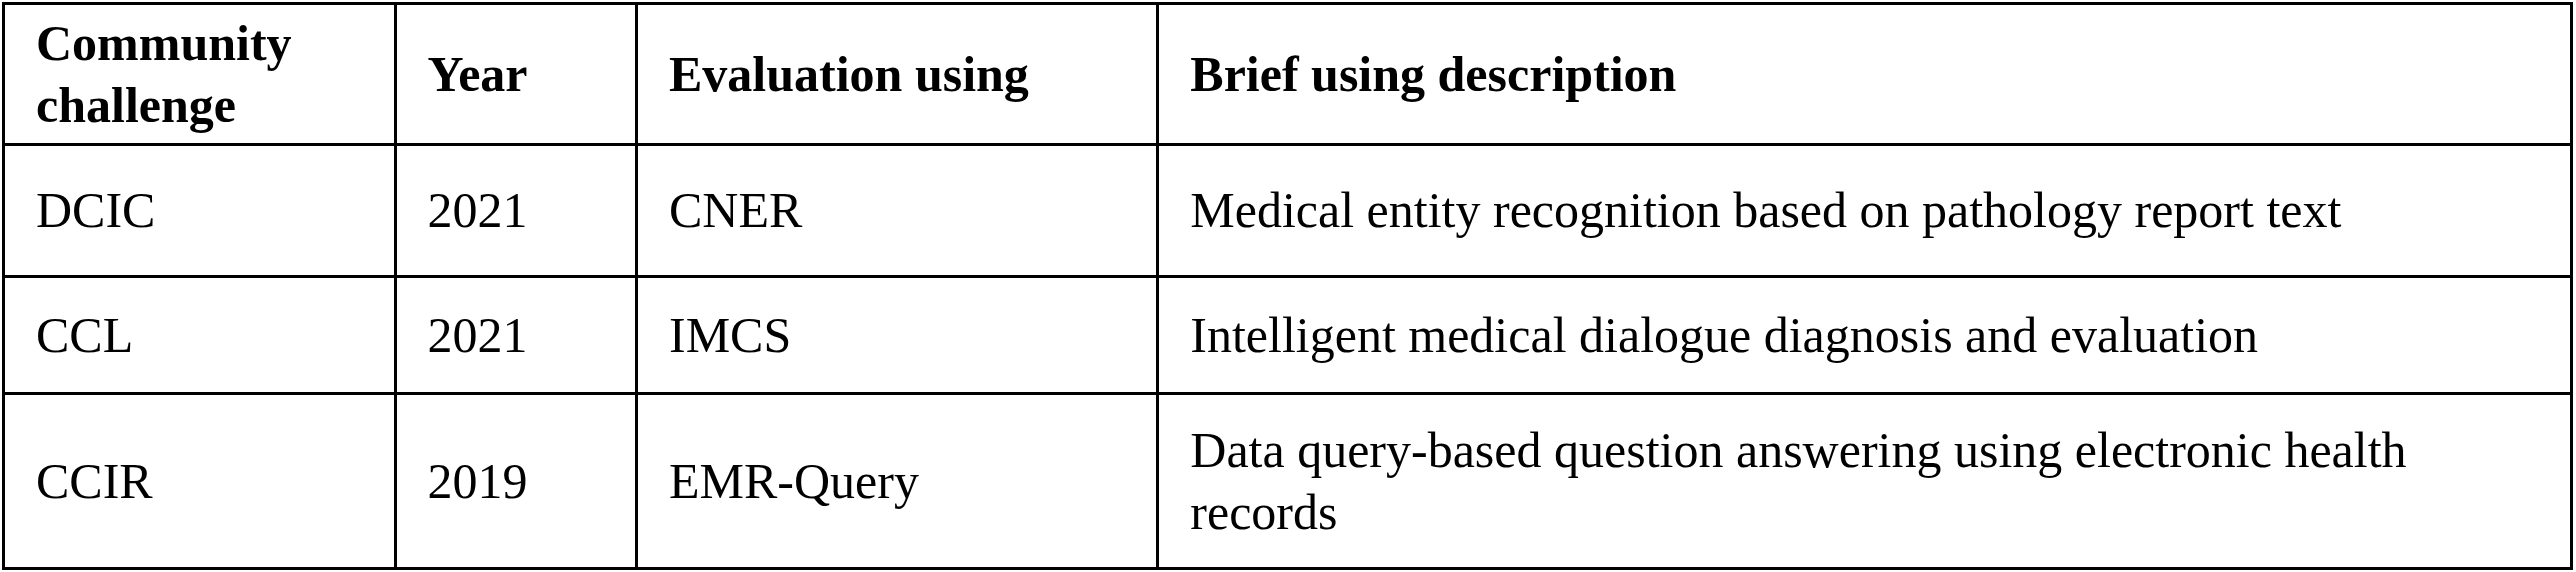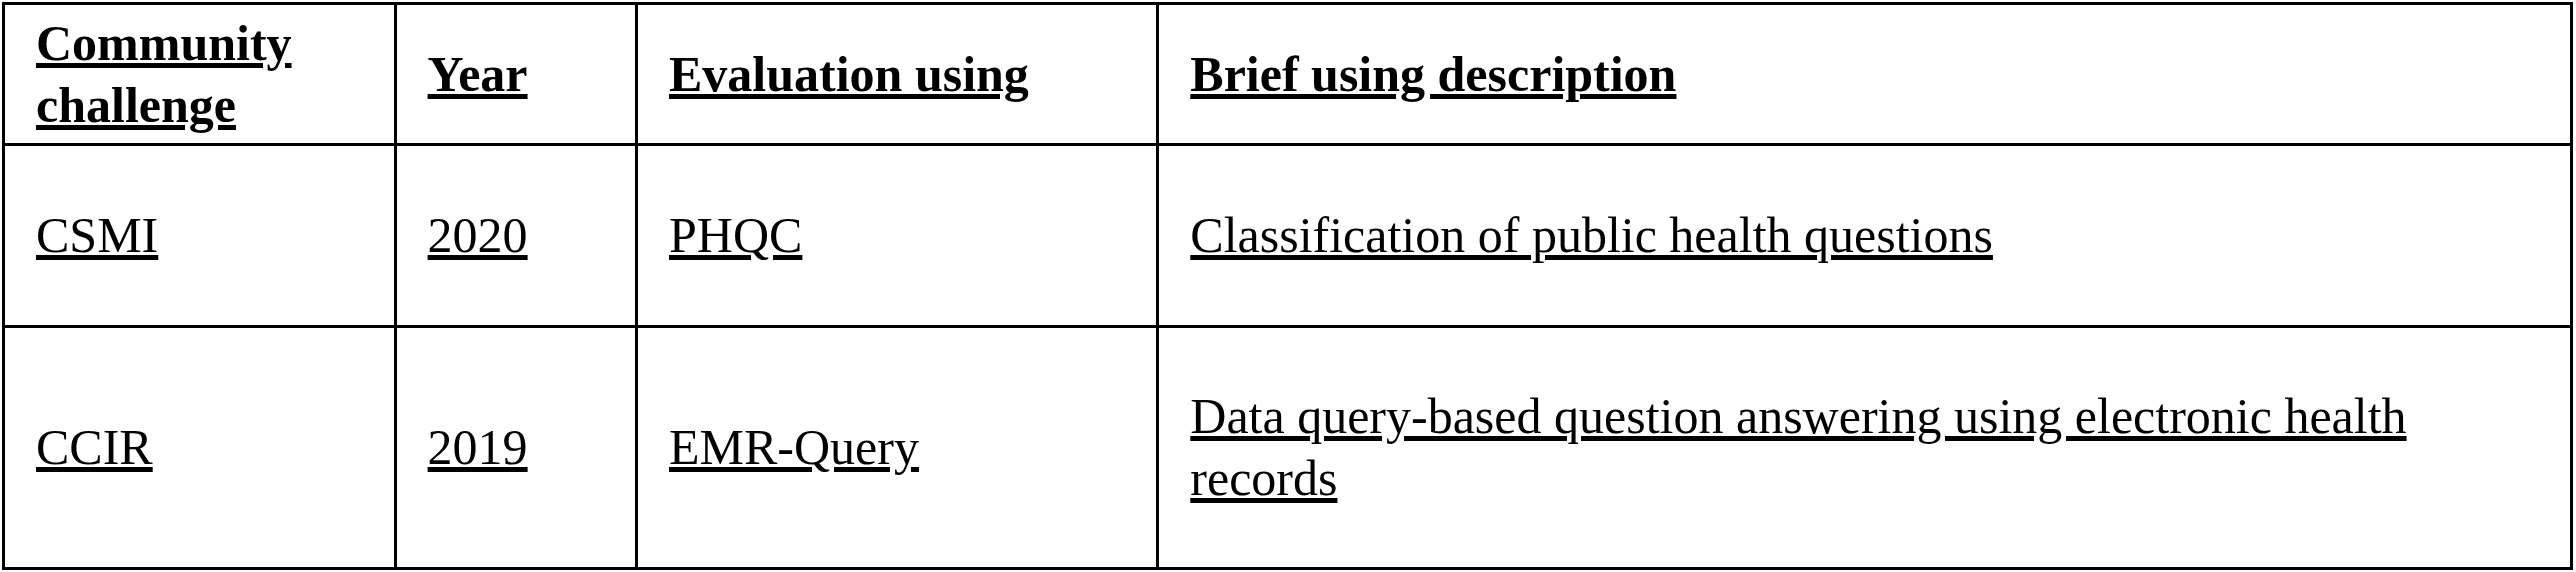--- a/index.html
+++ b/index.html
@@ -8,21 +8,20 @@
     background: #ffffff;
     width: 2576px;
     height: 573px;
     overflow: hidden;
   }
   .page {
     width: 2576px;
     height: 573px;
     box-sizing: border-box;
     padding: 2px;
-    text-decoration: underline;
   }
   table.challenge-table {
     border-collapse: collapse;
     table-layout: fixed;
     width: 2571px;
     height: 568px;
     font-family: "Liberation Serif", serif;
     font-size: 50px;
     line-height: 1.25;
     color: #000000;
@@ -63,24 +62,30 @@
     <thead>
       <tr>
         <th>Community challenge</th>
         <th>Year</th>
         <th>Evaluation using</th>
         <th>Brief using description</th>
       </tr>
     </thead>
     <tbody>
         <tr>
-          <td>CSMI</td>
-          <td>2020</td>
-          <td>PHQC</td>
-          <td>Classification of public health questions</td>
+          <td>DCIC</td>
+          <td>2021</td>
+          <td>CNER</td>
+          <td>Medical entity recognition based on pathology report text</td>
+        </tr>
+        <tr>
+          <td>CCL</td>
+          <td>2021</td>
+          <td>IMCS</td>
+          <td>Intelligent medical dialogue diagnosis and evaluation</td>
         </tr>
         <tr>
           <td>CCIR</td>
           <td>2019</td>
           <td>EMR-Query</td>
           <td>Data query-based question answering using electronic health records</td>
         </tr>
       </tbody>
   </table>
 </div>

